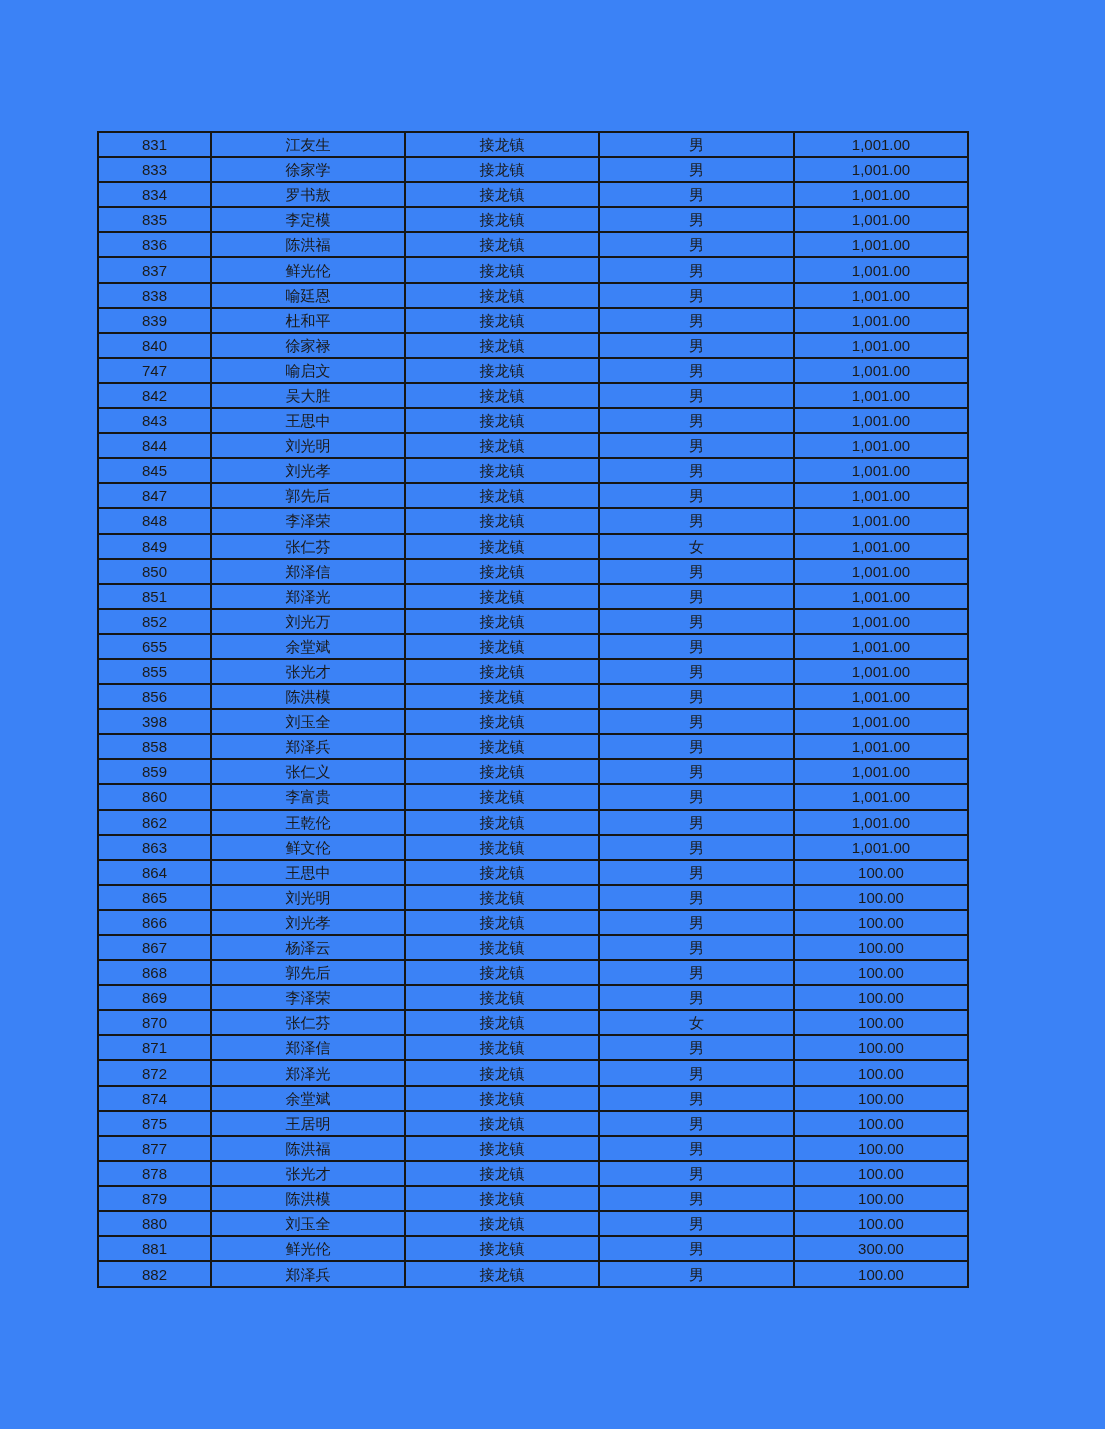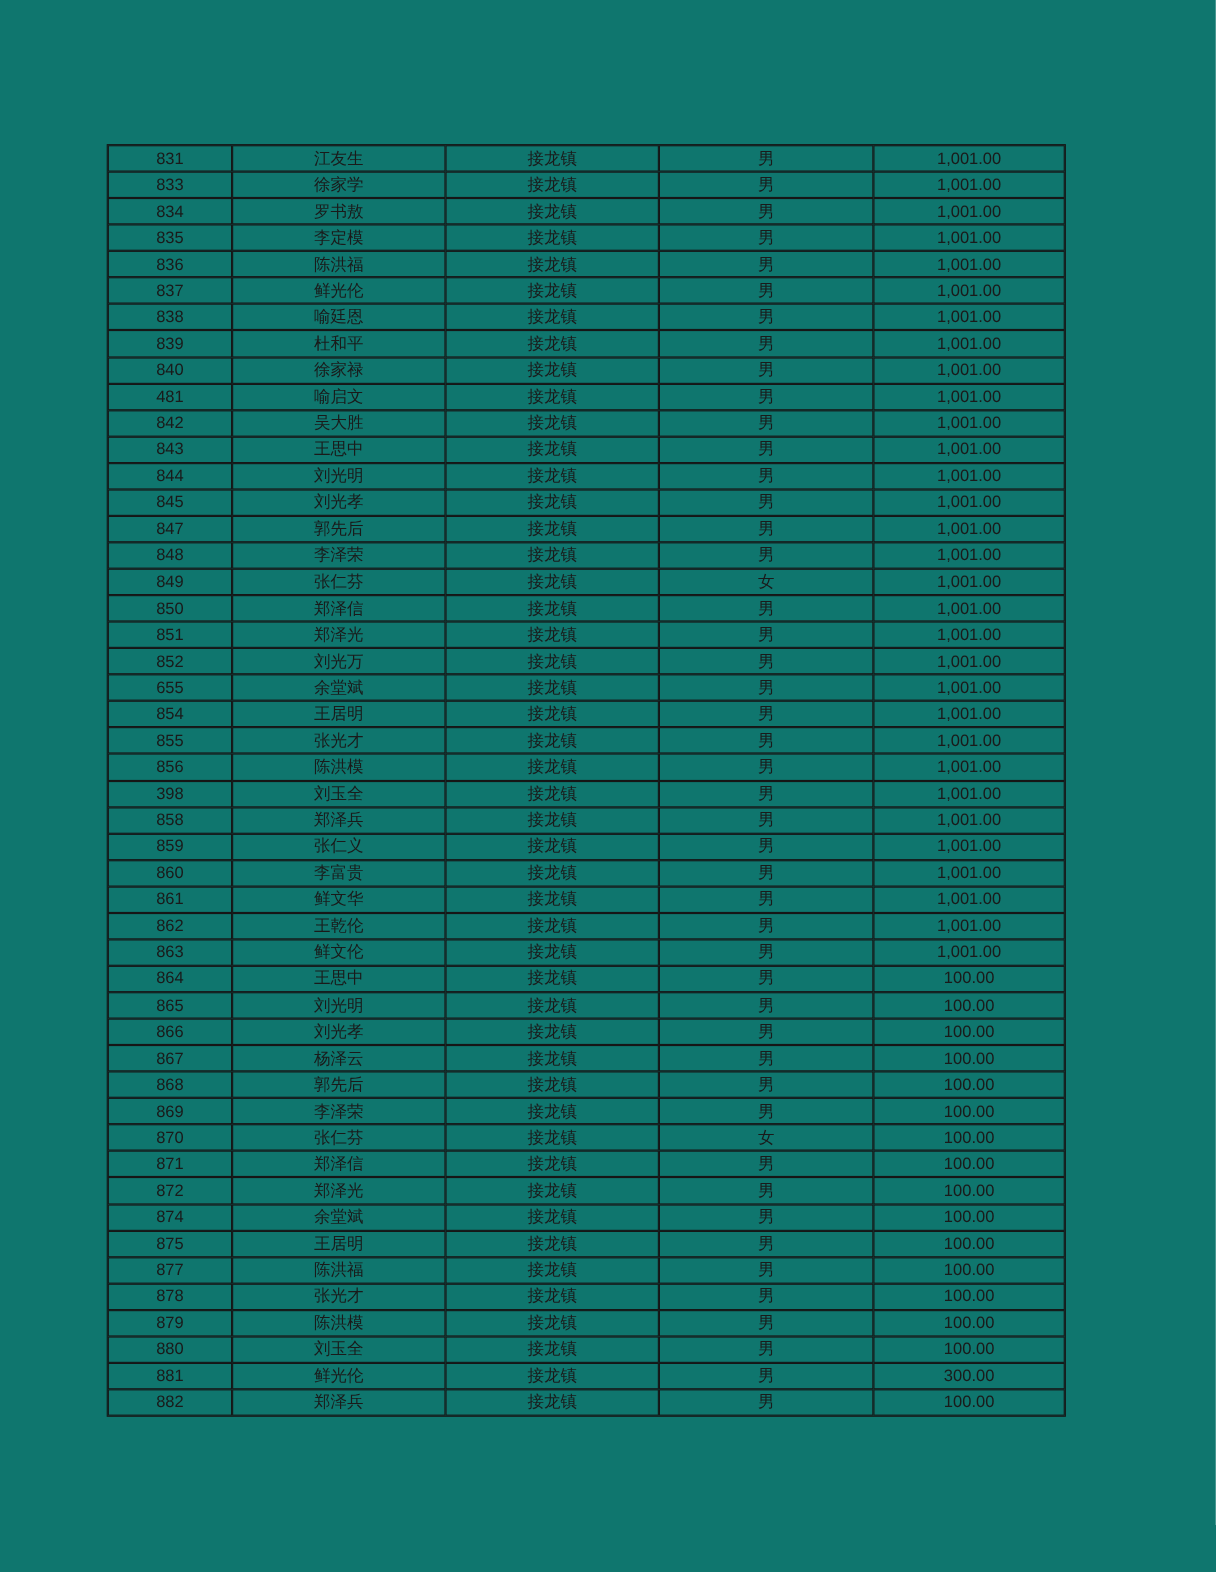--- a/index.html
+++ b/index.html
@@ -9,21 +9,21 @@
   body {
     width: 1105px;
     height: 1429px;
     position: relative;
     background: #ffffff;
     font-family: "Liberation Sans", sans-serif;
   }
   .page {
     position: absolute;
     inset: 0;
-    background: #0f766e;
+    background: #3b82f6;
   }
   .table-wrap {
     position: absolute;
     left: 97px;
     top: 131px;
   }
   table.data-table {
     border-collapse: separate;
     border-spacing: 0;
     table-layout: fixed;
@@ -114,21 +114,21 @@
             <td>1,001.00</td>
           </tr>
           <tr>
             <td>840</td>
             <td>徐家禄</td>
             <td>接龙镇</td>
             <td>男</td>
             <td>1,001.00</td>
           </tr>
           <tr>
-            <td>481</td>
+            <td>747</td>
             <td>喻启文</td>
             <td>接龙镇</td>
             <td>男</td>
             <td>1,001.00</td>
           </tr>
           <tr>
             <td>842</td>
             <td>吴大胜</td>
             <td>接龙镇</td>
             <td>男</td>
@@ -198,27 +198,20 @@
             <td>1,001.00</td>
           </tr>
           <tr>
             <td>655</td>
             <td>余堂斌</td>
             <td>接龙镇</td>
             <td>男</td>
             <td>1,001.00</td>
           </tr>
           <tr>
-            <td>854</td>
-            <td>王居明</td>
-            <td>接龙镇</td>
-            <td>男</td>
-            <td>1,001.00</td>
-          </tr>
-          <tr>
             <td>855</td>
             <td>张光才</td>
             <td>接龙镇</td>
             <td>男</td>
             <td>1,001.00</td>
           </tr>
           <tr>
             <td>856</td>
             <td>陈洪模</td>
             <td>接龙镇</td>
@@ -242,27 +235,20 @@
           <tr>
             <td>859</td>
             <td>张仁义</td>
             <td>接龙镇</td>
             <td>男</td>
             <td>1,001.00</td>
           </tr>
           <tr>
             <td>860</td>
             <td>李富贵</td>
-            <td>接龙镇</td>
-            <td>男</td>
-            <td>1,001.00</td>
-          </tr>
-          <tr>
-            <td>861</td>
-            <td>鲜文华</td>
             <td>接龙镇</td>
             <td>男</td>
             <td>1,001.00</td>
           </tr>
           <tr>
             <td>862</td>
             <td>王乾伦</td>
             <td>接龙镇</td>
             <td>男</td>
             <td>1,001.00</td>

